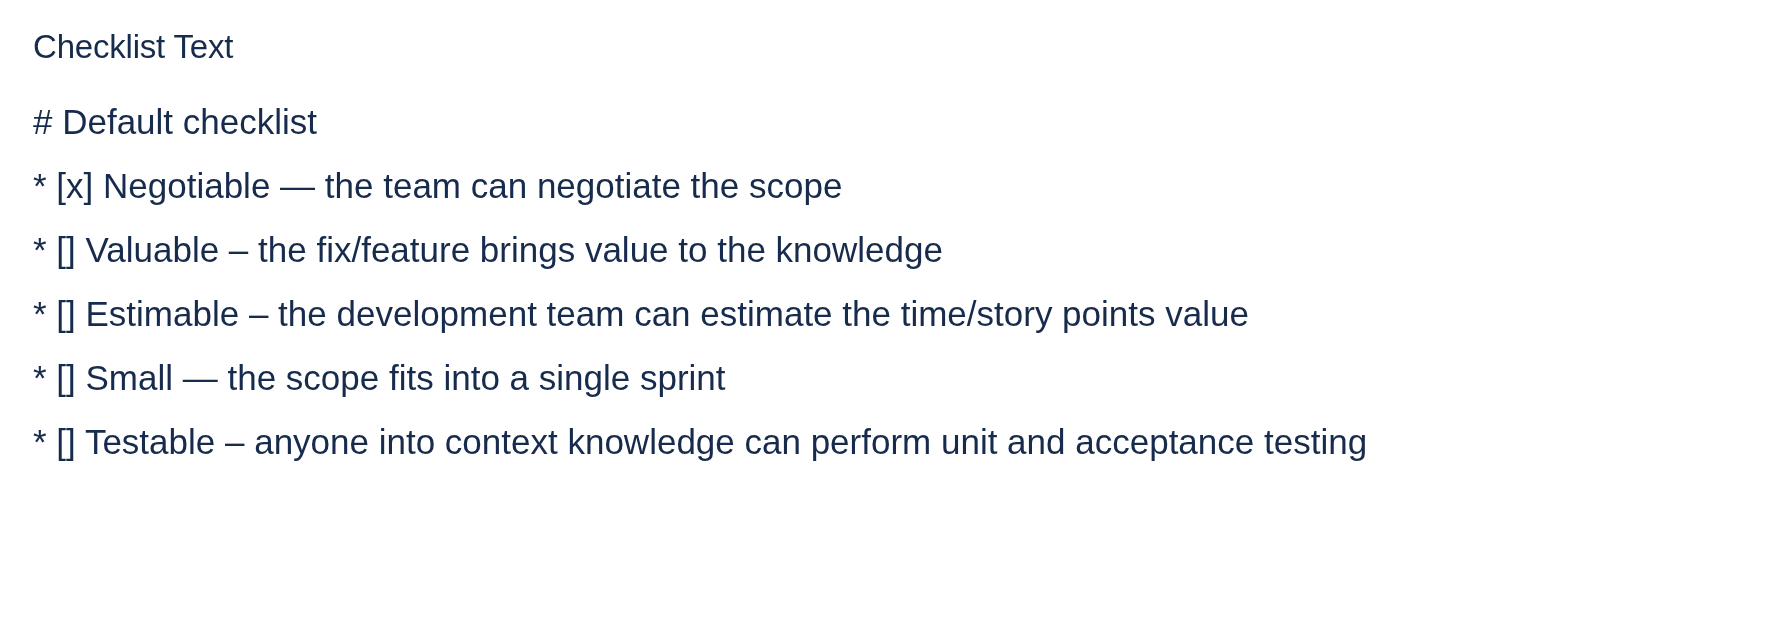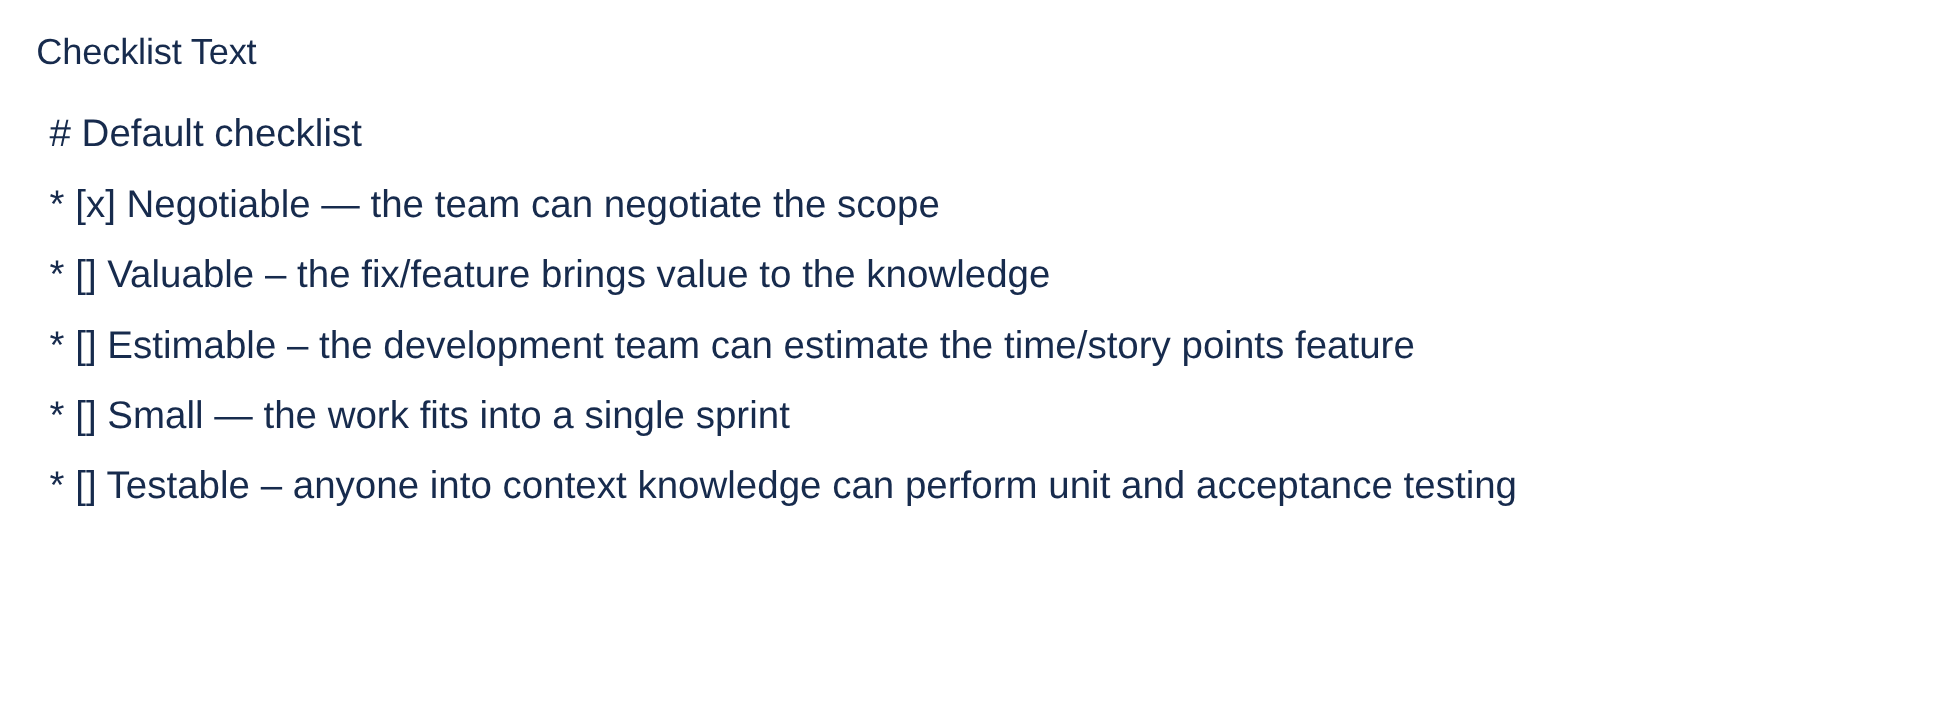--- a/index.html
+++ b/index.html
@@ -21,37 +21,37 @@
     color: #172B4D;
   }
   .field-label {
     font-size: 33px;
     font-weight: 400;
     line-height: 42px;
     letter-spacing: -0.2px;
     margin: 0 0 22px 0;
   }
   .field-value {
-    margin: 12px;
+    margin: 0;
   }
   .checklist-line {
     font-size: 35px;
     font-weight: 400;
     line-height: 64px;
     white-space: pre;
     letter-spacing: 0;
   }
 </style>
 </head>
 <body>
 
 <div class="page">
   <h3 class="field-label">Checklist Text</h3>
 
   <div class="field-value">
     <div class="checklist-line"># Default checklist</div>
     <div class="checklist-line">* [x] Negotiable — the team can negotiate the scope</div>
     <div class="checklist-line">* [] Valuable – the fix/feature brings value to the knowledge</div>
-    <div class="checklist-line">* [] Estimable – the development team can estimate the time/story points feature</div>
-    <div class="checklist-line">* [] Small — the work fits into a single sprint</div>
+    <div class="checklist-line">* [] Estimable – the development team can estimate the time/story points value</div>
+    <div class="checklist-line">* [] Small — the scope fits into a single sprint</div>
     <div class="checklist-line">* [] Testable – anyone into context knowledge can perform unit and acceptance testing</div>
   </div>
 </div>
 
 </body></html>

